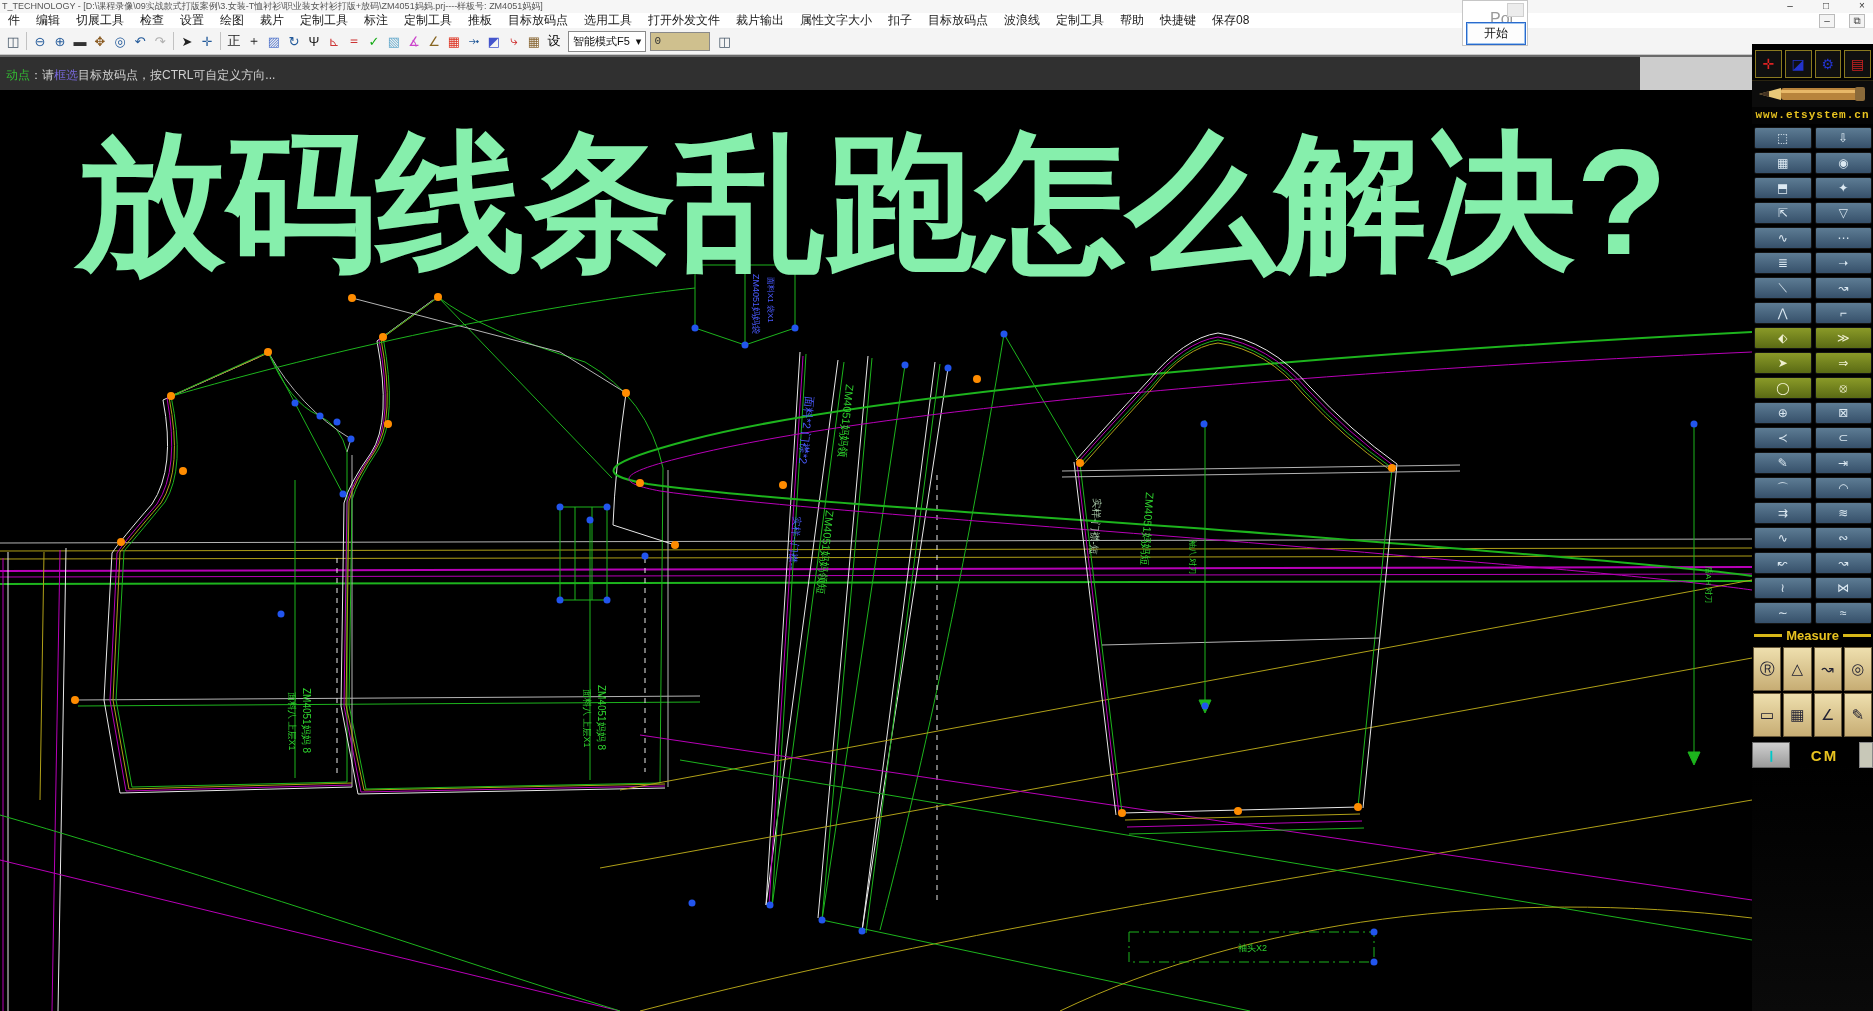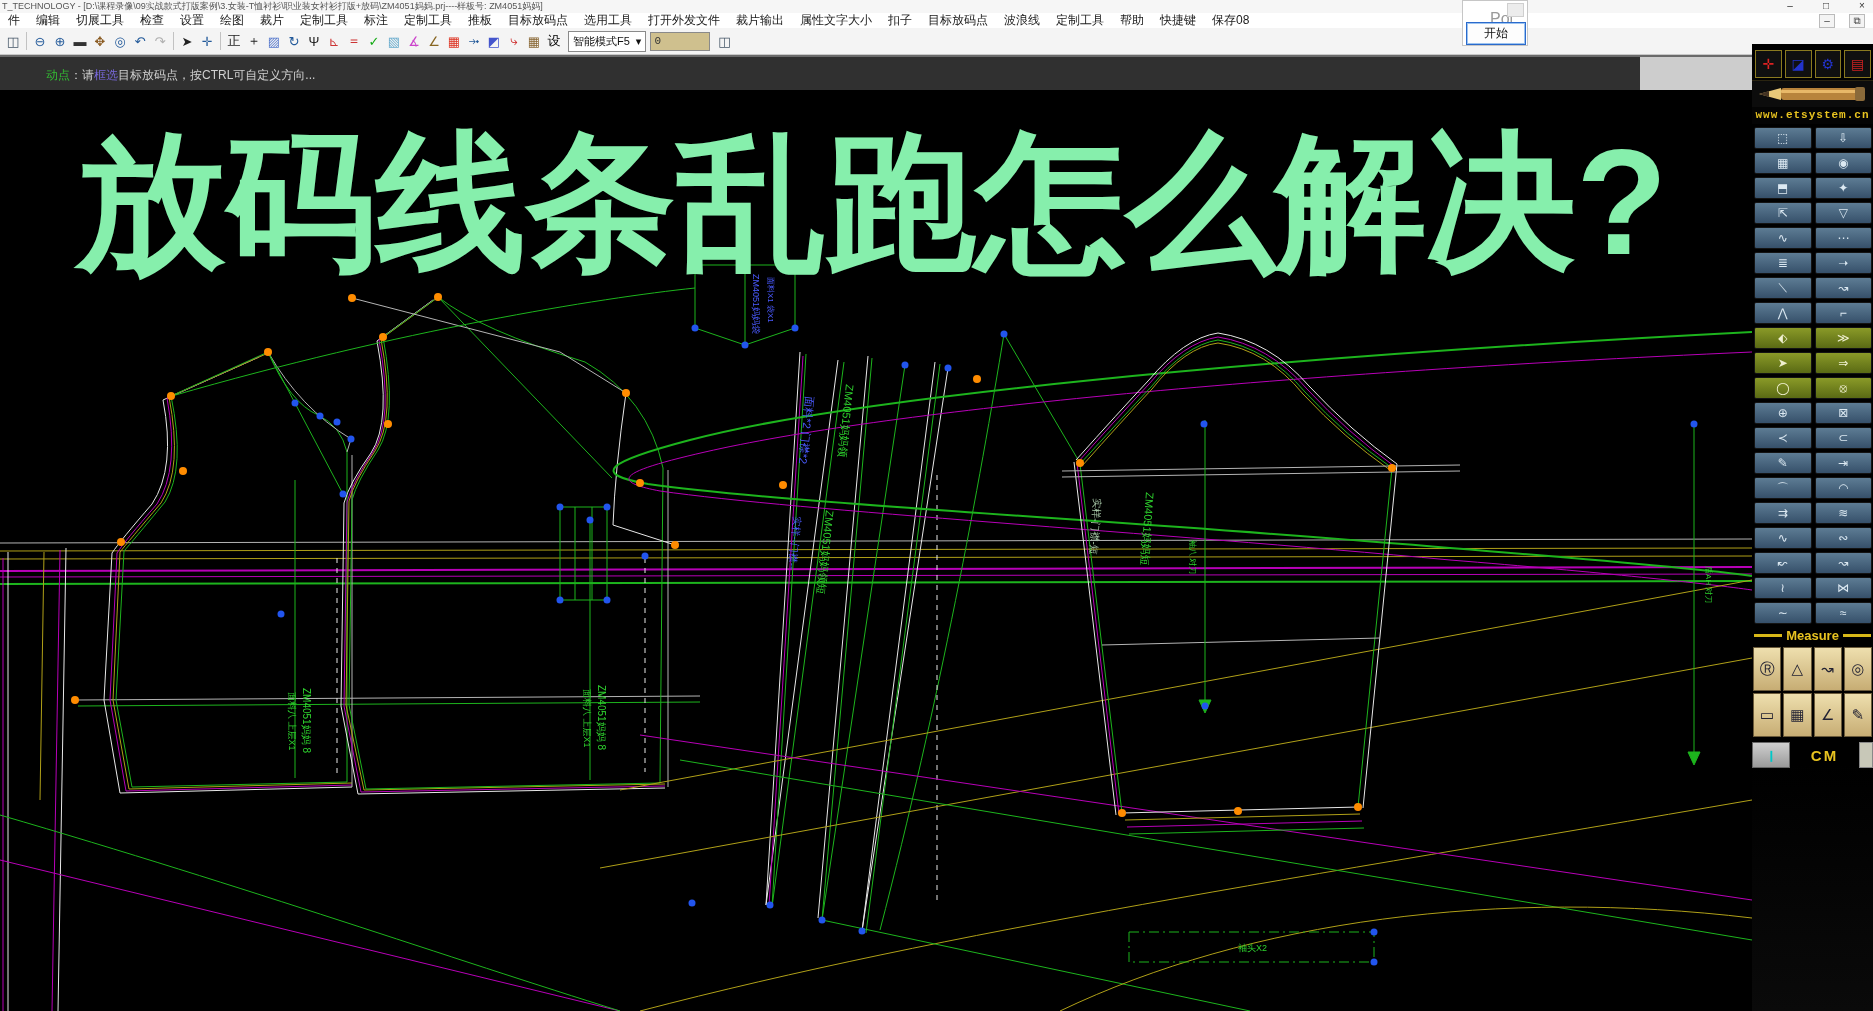--- a/index.html
+++ b/index.html
@@ -22,21 +22,21 @@
       font-size:13px;cursor:pointer;flex:0 0 auto;}
   .tbsep{width:1px;height:18px;background:#c2c2c2;margin:0 3px;flex:0 0 auto;}
   #mode-select{margin-left:4px;height:19px;border:1px solid #8a8a8a;background:#fff;font-size:11px;
                display:flex;align-items:center;padding:0 4px;gap:6px;color:#111;cursor:pointer;}
   #value-input{margin-left:4px;width:52px;height:17px;border:1px solid #8a8a8a;background:#cfc08e;
                font-size:11px;color:#333;padding:0 3px;font-family:"Liberation Mono",monospace;}
   #page-btn{margin-left:4px;}
   
   #statusbar{position:absolute;left:0;top:55px;width:1752px;height:35px;
              background:linear-gradient(#6a6a6a 0 2px,#303030 2px);}
-  #status-text{position:absolute;left:6px;top:12px;font-size:12px;white-space:nowrap;margin-left:40px;}
+  #status-text{position:absolute;left:6px;top:12px;font-size:12px;white-space:nowrap;}
   #status-gray{position:absolute;left:1640px;top:57px;width:112px;height:33px;background:#cdcdcd;}
   
   #canvas{position:absolute;left:0;top:90px;width:1752px;height:921px;background:#000;}
   #cv{width:100%;height:100%;}
   #overlay-caption{position:absolute;left:76px;top:120px;font-size:150px;font-weight:900;
                    color:#86efac;white-space:nowrap;z-index:40;letter-spacing:0px;line-height:1.1;}
   
   #poi-panel{position:absolute;left:1462px;top:0;width:66px;height:46px;background:#fff;
              border:1px solid #c6c6c6;z-index:60;box-sizing:border-box;}
   #poi-title{position:absolute;left:4px;top:9px;font-size:16px;color:#9a9a9a;margin-left:23px;}

